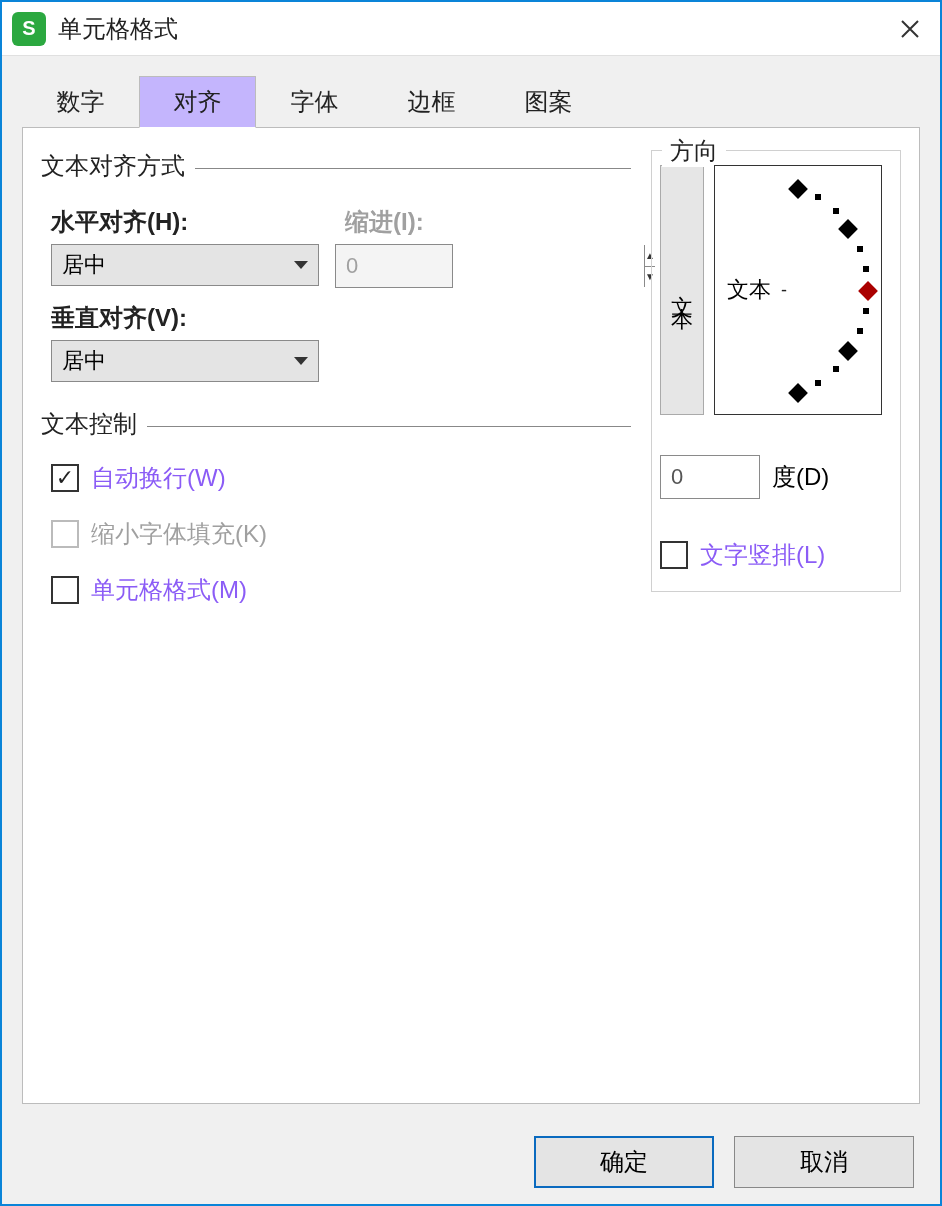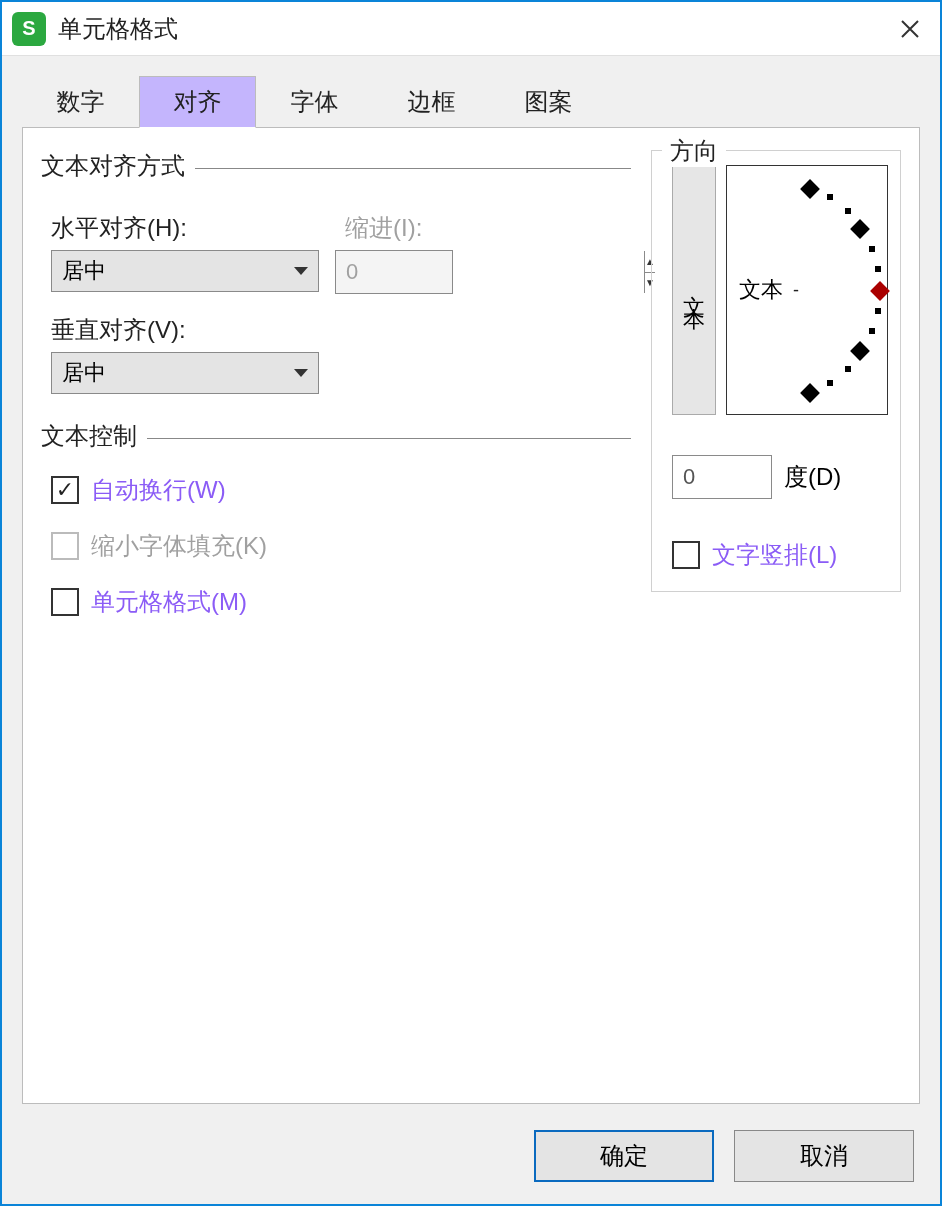--- a/index.html
+++ b/index.html
@@ -114,21 +114,22 @@
   flex: 1;
   height: 1px;
   background: #888;
   margin-left: 10px;
   position: relative;
   top: 2px;
 }
 .label {
   font-size: 24px;
   color: #222;
-  margin: 20px 0 6px 10px;
+  margin: 14px 0 6px 10px;
+  font-weight: bold;
 }
 .label.disabled { color: #a0a0a0; }
 .row { display: flex; gap: 14px; align-items: flex-start; }
 .dropdown {
   width: 268px;
   height: 42px;
   border: 1px solid #8a8a8a;
   background: #e4e4e4;
   display: flex;
   align-items: center;
@@ -202,21 +203,21 @@
 .checkbox.disabled { border-color: #bbb; }
 .checkbox .check {
   font-size: 22px;
   color: #222;
   line-height: 1;
 }
 .checkbox-label { font-size: 24px; color: #8b5cf6; }
 .checkbox-label.disabled { color: #a0a0a0; }
 .fieldset {
   border: 1px solid #d0d0d0;
-  padding: 14px 12px 20px 20px;
+  padding: 14px 12px 20px 8px;
   position: relative;
 }
 .fieldset-legend {
   position: absolute;
   top: -16px;
   left: 10px;
   background: #fff;
   padding: 0 8px;
   font-size: 24px;
   color: #222;
@@ -274,21 +275,21 @@
 .degree-row {
   display: flex;
   align-items: center;
   margin-top: 40px;
   gap: 12px;
 }
 .btn-row {
   height: 80px;
   display: flex;
   justify-content: flex-end;
-  align-items: center;
+  align-items: flex-end;
   gap: 20px;
   padding: 0 26px 16px 0;
 }
 .btn {
   width: 180px;
   height: 52px;
   border: 1px solid #888;
   background: #e4e4e4;
   font-size: 24px;
   display: flex;

